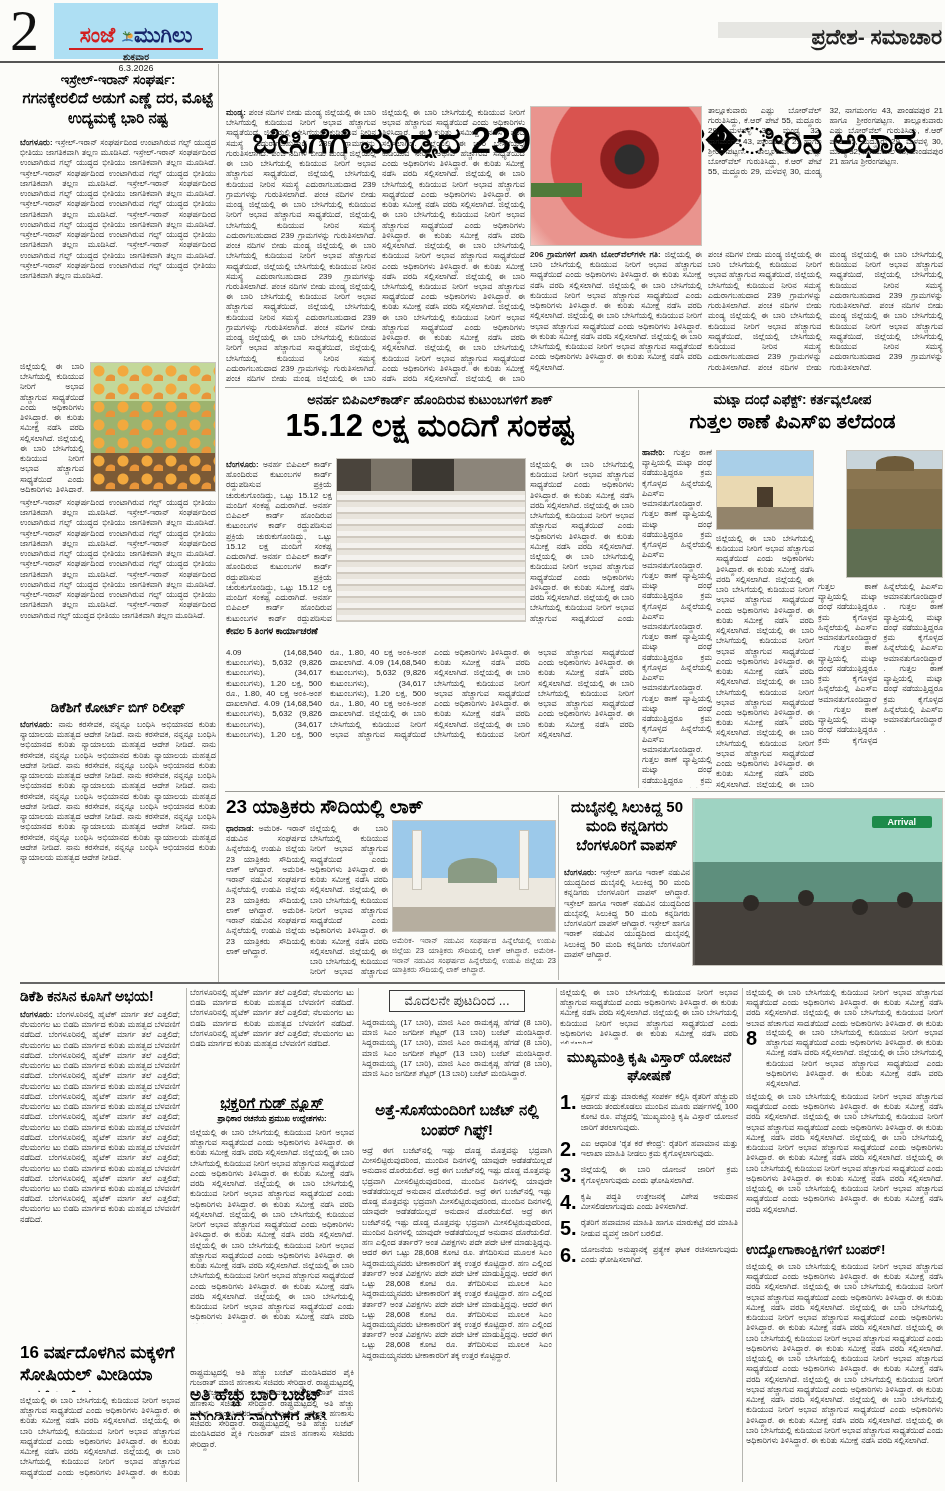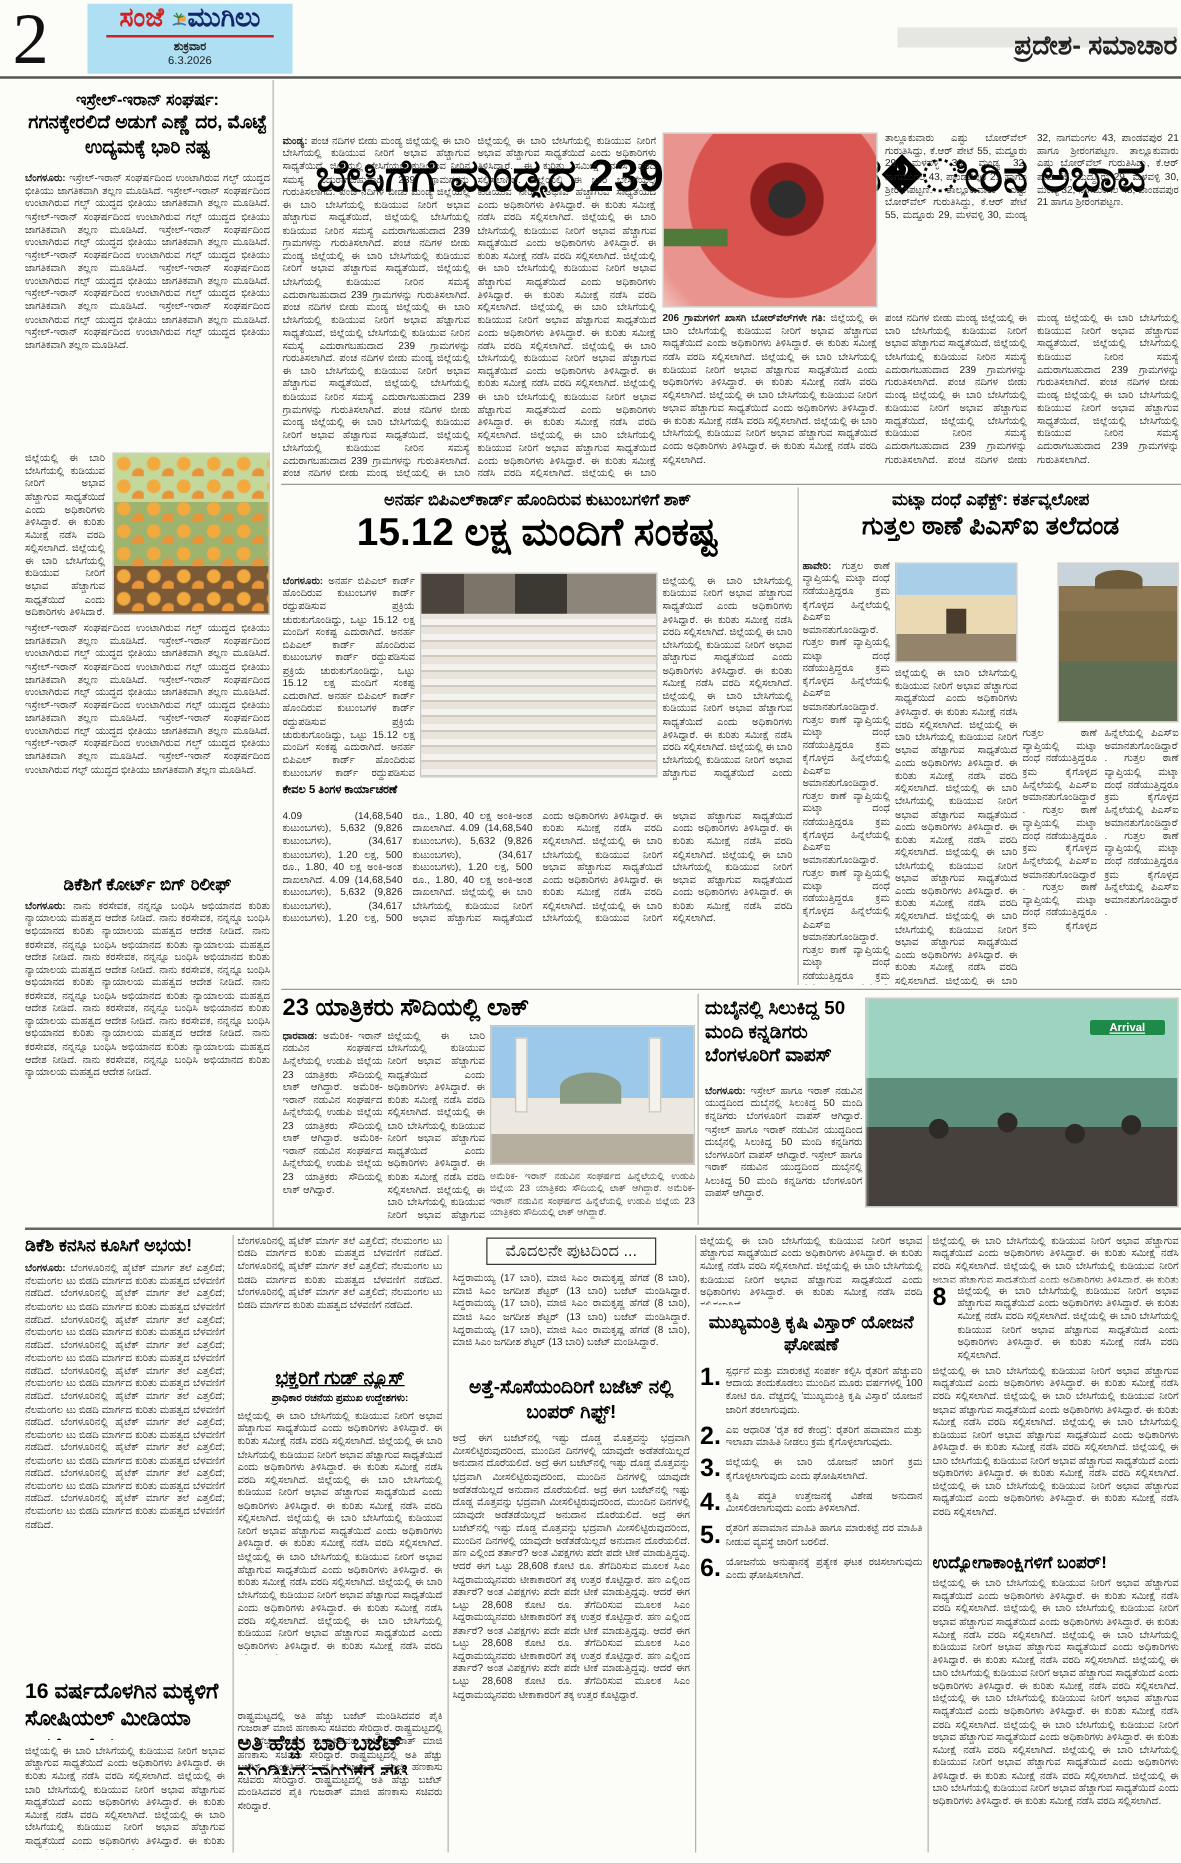--- a/index.html
+++ b/index.html
@@ -16,21 +16,21 @@
   }
   .body b.dl { font-weight:bold; }
   .cap { font-size:7.5px; line-height:1.3; text-align:justify; color:#333; overflow:hidden; }
   .hl { font-weight:bold; color:#000; overflow:hidden; }
   .center { text-align:center; }
   .vrule { position:absolute; width:1px; background:#b5b5b0; }
   .hrule { position:absolute; background:#9a9a95; height:1px; }
   .photo { position:absolute; overflow:hidden; border:1px solid #c9c6bf; }
   
   #masthead-num { font-family:"Liberation Serif","DejaVu Serif",serif; font-size:58px; line-height:1; color:#111; }
-  #logo-box { background:#aedff3; text-align:center; padding-top:0;margin-left:16px; }
+  #logo-box { background:#aedff3; text-align:center; padding-top:20px; }
   #logo-line { font-size:21px; font-weight:bold; line-height:1.1; white-space:nowrap; }
   #logo-rule { height:2px; background:#d21f1f; width:82%; margin:2px auto 2px auto; }
   #logo-day { font-size:9px; font-weight:bold; color:#222; }
   #logo-date { font-size:9px; color:#222; }
   #section-box { background:#e6e6e2; text-align:center; font-size:21px; font-weight:bold; color:#222; padding-top:3px; }
   
   .ph-eggs { background:
       radial-gradient(circle at 8px 8px,#f2a93e 5px,rgba(0,0,0,0) 6px),
       radial-gradient(circle at 20px 17px,#e8953a 5px,rgba(0,0,0,0) 6px),
       linear-gradient(180deg,#c3d89a 0 30%, #9db36e 30% 70%, #7c5a35 70%);
@@ -44,21 +44,21 @@
   .ph-station { background:linear-gradient(180deg,#a9cfe8 0 32%,#ead9b2 32% 72%,#93846b 72% 100%); }
   .ph-station .door { position:absolute; left:42%; top:46%; width:16%; height:26%; background:#4a3c2c; }
   .ph-officer { background:linear-gradient(180deg,#c8d4da 0 14%,#8a7550 14% 30%,#7d6b48 30% 62%,#5f6e52 62% 100%); }
   .ph-officer .cap2 { position:absolute; left:30%; top:4%; width:40%; height:12%; background:#6e5b3a; border-radius:50% 50% 0 0; }
   .ph-mosque { background:linear-gradient(180deg,#9cc9ea 0 52%,#ece8df 52% 78%,#b6ae9f 78% 100%); }
   .ph-mosque .min { position:absolute; width:6%; height:55%; top:8%; background:#f4f2ec; border:1px solid #c9c4b8; }
   .ph-mosque .dome { position:absolute; left:34%; top:34%; width:30%; height:22%; background:#8a9b84; border-radius:50% 50% 0 0; }
   .ph-airport { background:
       linear-gradient(90deg,rgba(255,255,255,.12) 0 2px,rgba(0,0,0,0) 2px 14px),
       linear-gradient(180deg,#9ed3c2 0 38%,#5e8f7d 38% 62%,#46413c 62% 100%); }
-  .ph-airport .sign { position:absolute; right:4%; top:10%; background:#1d8a4a; color:#fff; font-size:9px; font-weight:bold; padding:1px 16px; border-radius:2px;text-decoration:underline; }
+  .ph-airport .sign { position:absolute; right:4%; top:10%; background:#1d8a4a; color:#fff; font-size:9px; font-weight:bold; padding:1px 16px; border-radius:2px; }
   .ph-airport .head { position:absolute; width:16px; height:16px; border-radius:50%; background:#2e2a26; }
   
   .numitem { display:flex; gap:4px; margin-bottom:6px; }
   .numitem .n { font-size:20px; font-weight:bold; line-height:1; color:#000; flex:0 0 16px; }
   .numitem .t { font-size:8px; line-height:1.28; text-align:justify; color:#222; }
   #fp-box { border:1.5px solid #3a3a3a; display:inline-block; padding:2px 14px; font-size:13px; font-weight:normal; }
 </style>
 </head>
 <body>
 
@@ -194,21 +194,21 @@
     <div class="min" style="left:12%;"></div>
     <div class="min" style="left:78%;"></div>
     <div class="dome"></div>
   </div>
   <div class="abs cap" style="left:392px;top:936px;width:164px;height:42px;">
     <span>ಅಮೆರಿಕ- ಇರಾನ್ ನಡುವಿನ ಸಂಘರ್ಷದ ಹಿನ್ನೆಲೆಯಲ್ಲಿ ಉಡುಪಿ ಜಿಲ್ಲೆಯ 23 ಯಾತ್ರಿಕರು ಸೌದಿಯಲ್ಲಿ ಲಾಕ್ ಆಗಿದ್ದಾರೆ. ಅಮೆರಿಕ- ಇರಾನ್ ನಡುವಿನ ಸಂಘರ್ಷದ ಹಿನ್ನೆಲೆಯಲ್ಲಿ ಉಡುಪಿ ಜಿಲ್ಲೆಯ 23 ಯಾತ್ರಿಕರು ಸೌದಿಯಲ್ಲಿ ಲಾಕ್ ಆಗಿದ್ದಾರೆ. </span>
   </div>
 
   <div class="vrule" style="left:558px;top:795px;height:185px;"></div>
 
-  <div class="abs hl" style="left:564px;top:798px;width:126px;height:64px;font-size:15px;line-height:1.25;">ದುಬೈನಲ್ಲಿ ಸಿಲುಕಿದ್ದ 50 ಮಂದಿ ಕನ್ನಡಿಗರು ಬೆಂಗಳೂರಿಗೆ ವಾಪಸ್</div>
+  <div class="abs hl" style="left:564px;top:798px;width:126px;height:64px;font-size:15px;line-height:1.25;text-align:center;">ದುಬೈನಲ್ಲಿ ಸಿಲುಕಿದ್ದ 50 ಮಂದಿ ಕನ್ನಡಿಗರು ಬೆಂಗಳೂರಿಗೆ ವಾಪಸ್</div>
   <div class="photo ph-airport" style="left:692px;top:798px;width:251px;height:168px;">
     <div class="sign">Arrival</div>
     <div class="head" style="left:20%;top:58%;"></div>
     <div class="head" style="left:42%;top:55%;"></div>
     <div class="head" style="left:64%;top:60%;"></div>
     <div class="head" style="left:82%;top:56%;"></div>
   </div>
   <div class="abs body" style="left:564px;top:868px;width:126px;height:110px;">
     <b class="dl">ಬೆಂಗಳೂರು:</b>
     <span>ಇಸ್ರೇಲ್ ಹಾಗೂ ಇರಾಕ್ ನಡುವಿನ ಯುದ್ಧದಿಂದ ದುಬೈನಲ್ಲಿ ಸಿಲುಕಿದ್ದ 50 ಮಂದಿ ಕನ್ನಡಿಗರು ಬೆಂಗಳೂರಿಗೆ ವಾಪಸ್ ಆಗಿದ್ದಾರೆ. ಇಸ್ರೇಲ್ ಹಾಗೂ ಇರಾಕ್ ನಡುವಿನ ಯುದ್ಧದಿಂದ ದುಬೈನಲ್ಲಿ ಸಿಲುಕಿದ್ದ 50 ಮಂದಿ ಕನ್ನಡಿಗರು ಬೆಂಗಳೂರಿಗೆ ವಾಪಸ್ ಆಗಿದ್ದಾರೆ. ಇಸ್ರೇಲ್ ಹಾಗೂ ಇರಾಕ್ ನಡುವಿನ ಯುದ್ಧದಿಂದ ದುಬೈನಲ್ಲಿ ಸಿಲುಕಿದ್ದ 50 ಮಂದಿ ಕನ್ನಡಿಗರು ಬೆಂಗಳೂರಿಗೆ ವಾಪಸ್ ಆಗಿದ್ದಾರೆ. </span>

